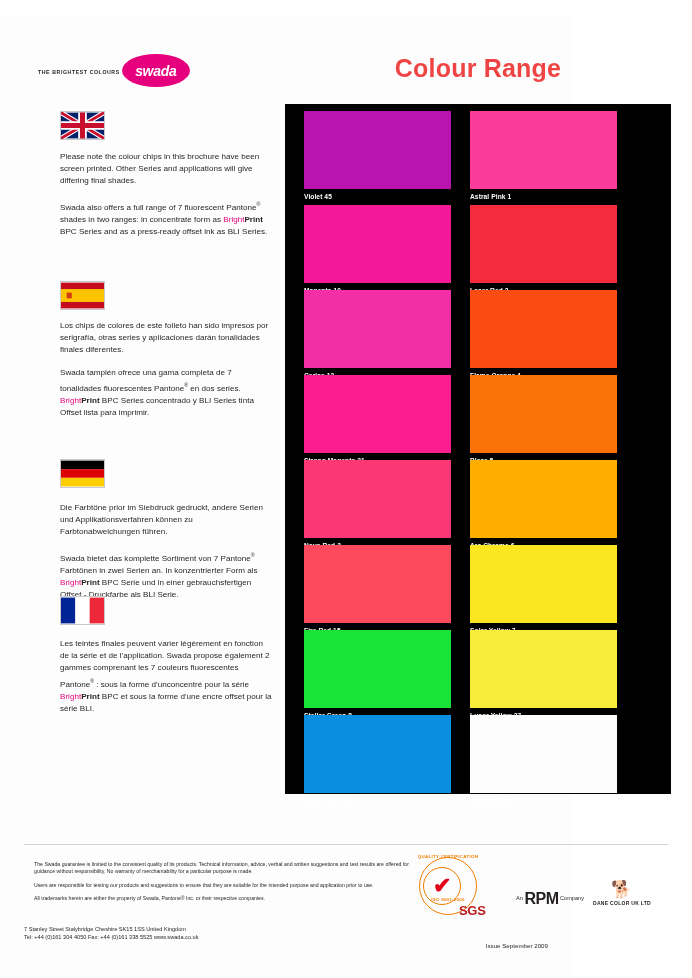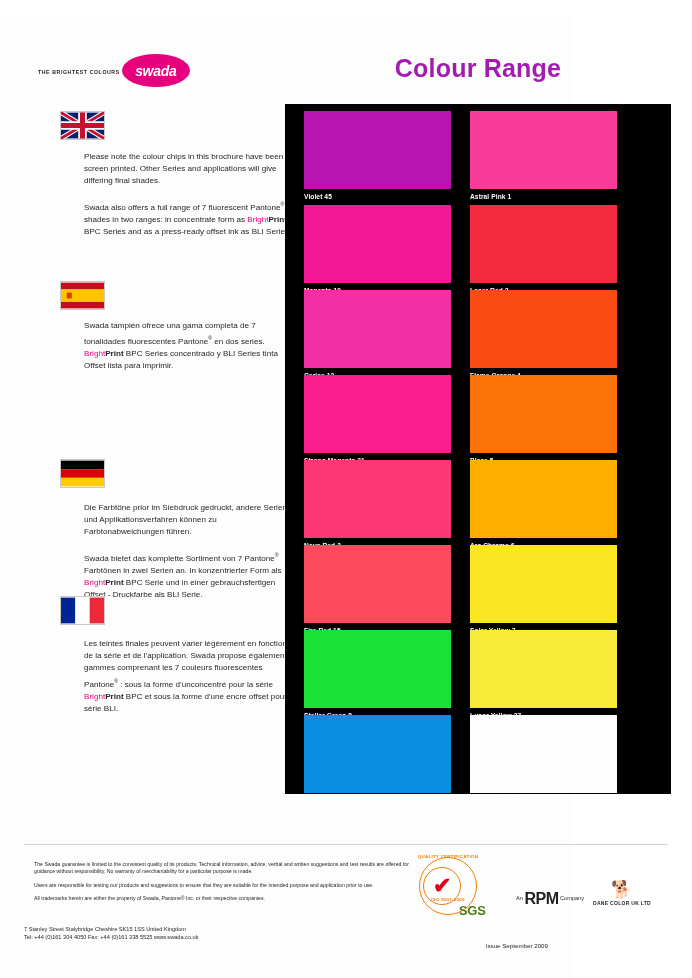--- a/index.html
+++ b/index.html
@@ -61,21 +61,21 @@
 
   
   .title {
     position: absolute;
     left: 285px;
     top: 38px;
     width: 386px;
     text-align: center;
     font-size: 25px;
     font-weight: bold;
-    color: #a21caf;
+    color: #ef4444;
     letter-spacing: 0.2px;
   }
 
   
   .flag {
     position: absolute;
     width: 43px;
     height: 27px;
     border: 0.5px solid #c9c9c9;
     overflow: hidden;
@@ -83,21 +83,20 @@
   .flag svg { display: block; }
 
   
   .textblock {
     position: absolute;
     left: 60px;
     width: 212px;
     font-size: 8.1px;
     line-height: 12.2px;
     color: #231f20;
-    margin-left: 24px;
   }
   .textblock p { margin: 0 0 10px 0; }
   .textblock p:last-child { margin-bottom: 0; }
   .bp { white-space: nowrap; }
   .bp .bright { color: #e6007e; font-weight: normal; }
   .bp .print { color: #231f20; font-weight: bold; }
   sup { font-size: 0.65em; vertical-align: super; }
 
   
   .panel {
@@ -204,21 +203,21 @@
     letter-spacing: 0.3px;
   }
   .sgs-arc-top { top: -3px; }
   .sgs-arc-bottom { top: 40px; }
   .sgs-label {
     position: absolute;
     left: 46px;
     top: 46px;
     font-size: 13px;
     font-weight: bold;
-    color: #4d7c0f;
+    color: #b91c1c;
     letter-spacing: -0.3px;
   }
   .rpm-mark {
     position: absolute;
     left: 516px;
     top: 874px;
     font-size: 5.6px;
     color: #231f20;
     white-space: nowrap;
   }
@@ -280,20 +279,21 @@
 
   <div class="flag" style="left:60px; top:265px;">
     <svg width="43" height="27" viewBox="0 0 60 36">
       <rect width="60" height="36" fill="#C60B1E"></rect>
       <rect y="9" width="60" height="18" fill="#FFC400"></rect>
       <rect x="8" y="14" width="7" height="8" fill="#C60B1E" opacity="0.75"></rect>
     </svg>
   </div>
 
   <div class="textblock" style="top:304px;">
+    <p>Los chips de colores de este folleto han sido impresos por serigrafía, otras series y aplicaciones darán tonalidades finales diferentes.</p>
     <p>Swada tampién ofrece una gama completa de 7 tonalidades fluorescentes Pantone<sup>®</sup> en dos series. <span class="bp"><span class="bright">Bright</span><span class="print">Print</span></span> BPC Series concentrado y BLI Series tinta Offset lista para imprimir.</p>
   </div>
 
   <div class="flag" style="left:60px; top:443px;">
     <svg width="43" height="27" viewBox="0 0 60 36">
       <rect width="60" height="12" fill="#000000"></rect>
       <rect y="12" width="60" height="12" fill="#DD0000"></rect>
       <rect y="24" width="60" height="12" fill="#FFCE00"></rect>
     </svg>
   </div>

